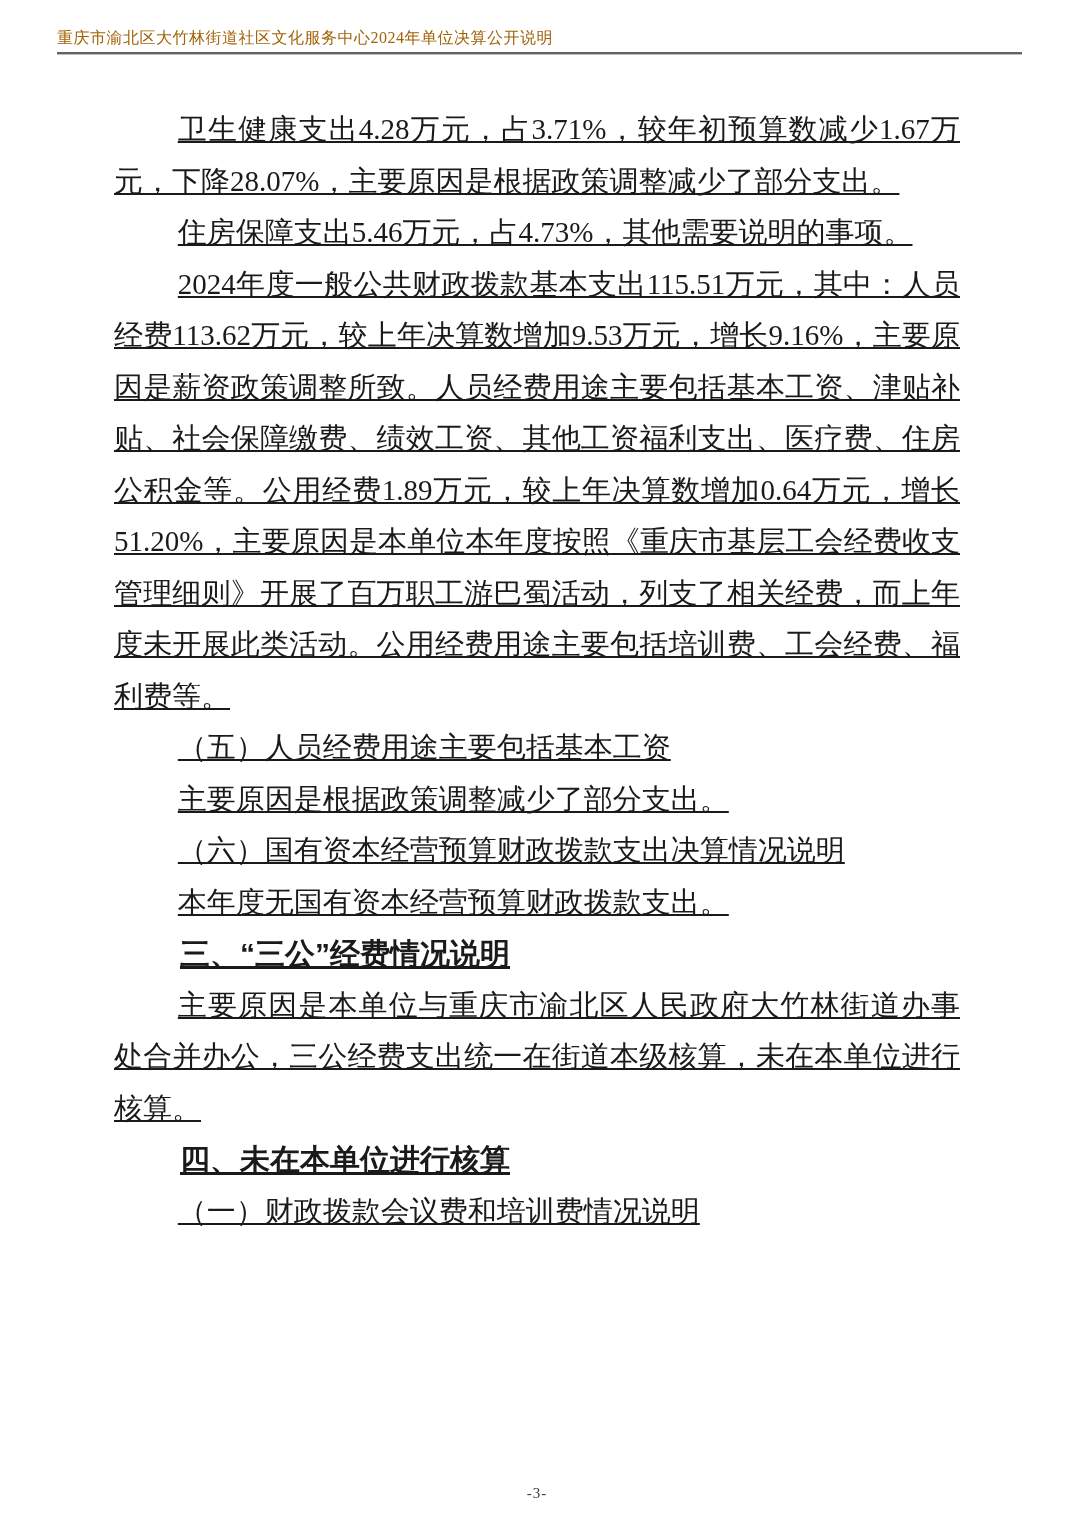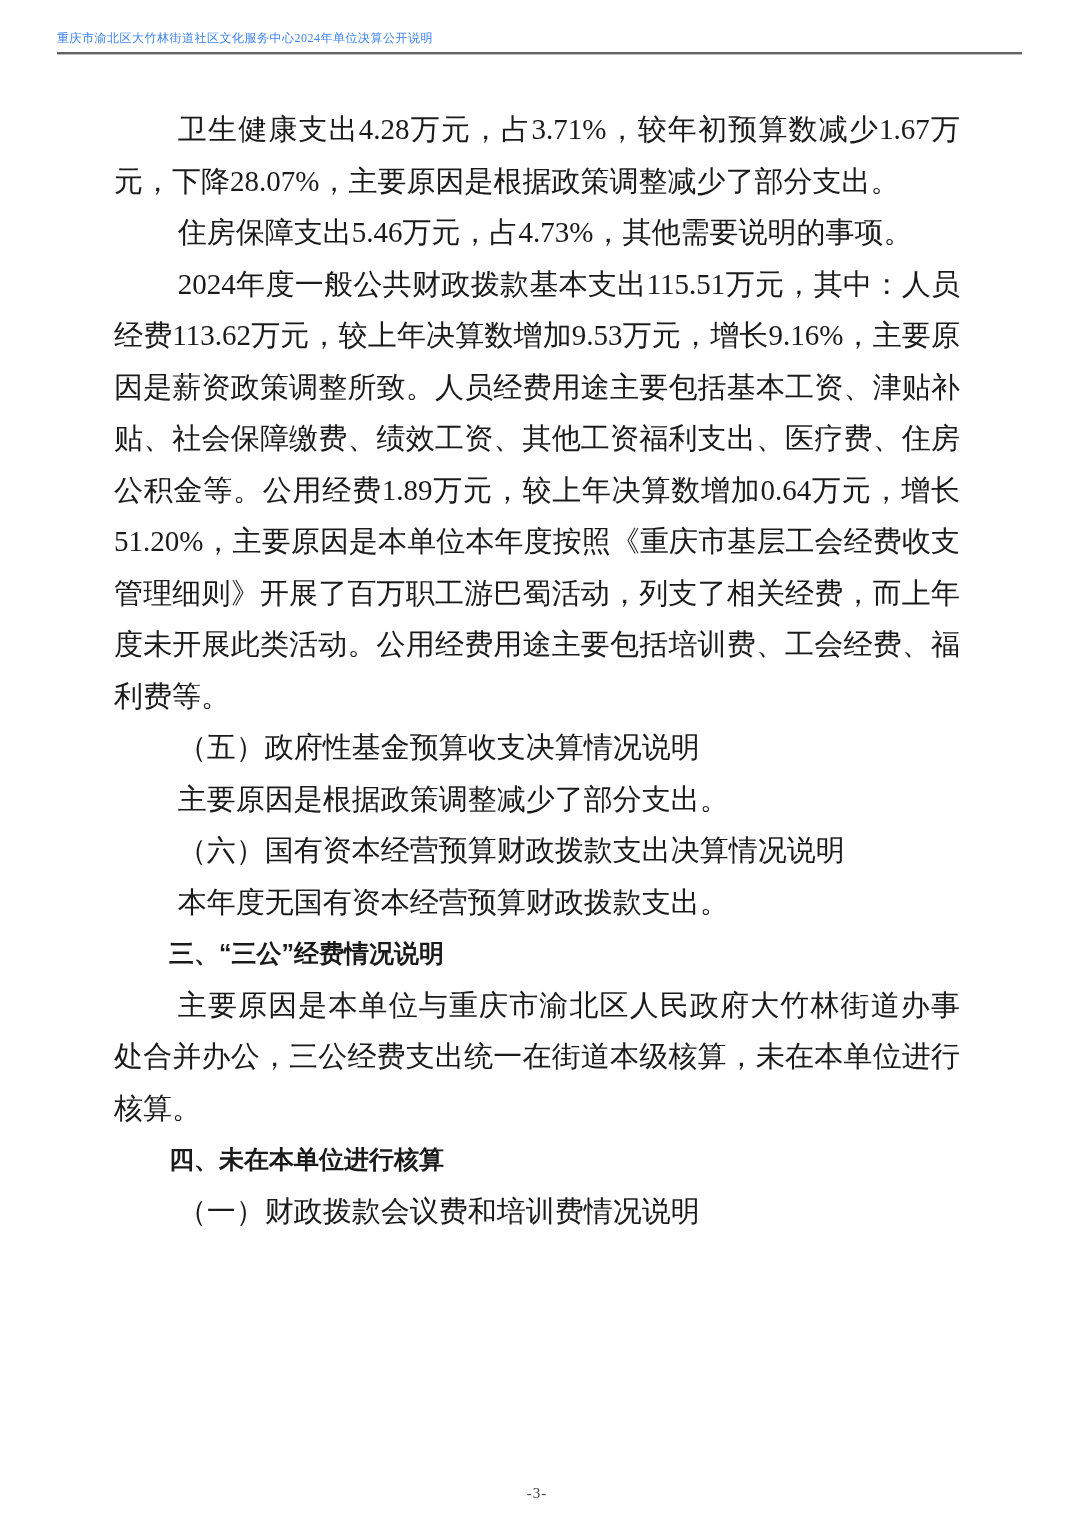--- a/index.html
+++ b/index.html
@@ -17,23 +17,23 @@
     color: #1c1c1c;
   }
   .running-header {
     position: absolute;
     left: 57px;
     top: 28px;
     width: 965px;
   }
   .header-title {
     display: block;
-    font-size: 12px;
+    font-size: 16px;
     line-height: 20px;
-    color: #3b82f6;
+    color: #a16207;
     letter-spacing: 0.5px;
     font-family: "Liberation Serif", "DejaVu Serif", serif;
   }
   .header-rule {
     margin-top: 4px;
     height: 2px;
     background: #636363;
     border-bottom: 1px solid #bdbdbd;
   }
   .content {
@@ -43,29 +43,30 @@
     width: 846px;
     font-size: 29px;
     line-height: 51.5px;
     text-align: justify;
     color: #1a1a1a;
   }
   .content p {
     margin: 0;
     padding: 0;
     text-indent: 2.2em;
+    text-decoration: underline;
   }
   .body-para, .sub-heading {
     font-family: "Liberation Serif", "DejaVu Serif", serif;
     font-weight: normal;
   }
   .major-heading {
     font-family: "Liberation Sans", "DejaVu Sans", sans-serif;
     font-weight: 700;
-    font-size: 25px;
+    font-size: 30px;
   }
   .footer {
     position: absolute;
     left: 0;
     bottom: 18px;
     width: 100%;
     text-align: center;
   }
   .page-number {
     font-size: 15px;
@@ -81,21 +82,21 @@
 
   <div class="running-header">
     <span class="header-title">重庆市渝北区大竹林街道社区文化服务中心2024年单位决算公开说明</span>
     <div class="header-rule"></div>
   </div>
 
   <div class="content">
     <p class="body-para">卫生健康支出4.28万元，占3.71%，较年初预算数减少1.67万元，下降28.07%，主要原因是根据政策调整减少了部分支出。</p>
     <p class="body-para">住房保障支出5.46万元，占4.73%，其他需要说明的事项。</p>
     <p class="body-para">2024年度一般公共财政拨款基本支出115.51万元，其中：人员经费113.62万元，较上年决算数增加9.53万元，增长9.16%，主要原因是薪资政策调整所致。人员经费用途主要包括基本工资、津贴补贴、社会保障缴费、绩效工资、其他工资福利支出、医疗费、住房公积金等。公用经费1.89万元，较上年决算数增加0.64万元，增长51.20%，主要原因是本单位本年度按照《重庆市基层工会经费收支管理细则》开展了百万职工游巴蜀活动，列支了相关经费，而上年度未开展此类活动。公用经费用途主要包括培训费、工会经费、福利费等。</p>
-    <p class="sub-heading">（五）政府性基金预算收支决算情况说明</p>
+    <p class="sub-heading">（五）人员经费用途主要包括基本工资</p>
     <p class="body-para">主要原因是根据政策调整减少了部分支出。</p>
     <p class="sub-heading">（六）国有资本经营预算财政拨款支出决算情况说明</p>
     <p class="body-para">本年度无国有资本经营预算财政拨款支出。</p>
     <p class="major-heading">三、“三公”经费情况说明</p>
     <p class="body-para">主要原因是本单位与重庆市渝北区人民政府大竹林街道办事处合并办公，三公经费支出统一在街道本级核算，未在本单位进行核算。</p>
     <p class="major-heading">四、未在本单位进行核算</p>
     <p class="sub-heading">（一）财政拨款会议费和培训费情况说明</p>
   </div>
 
   <div class="footer">

